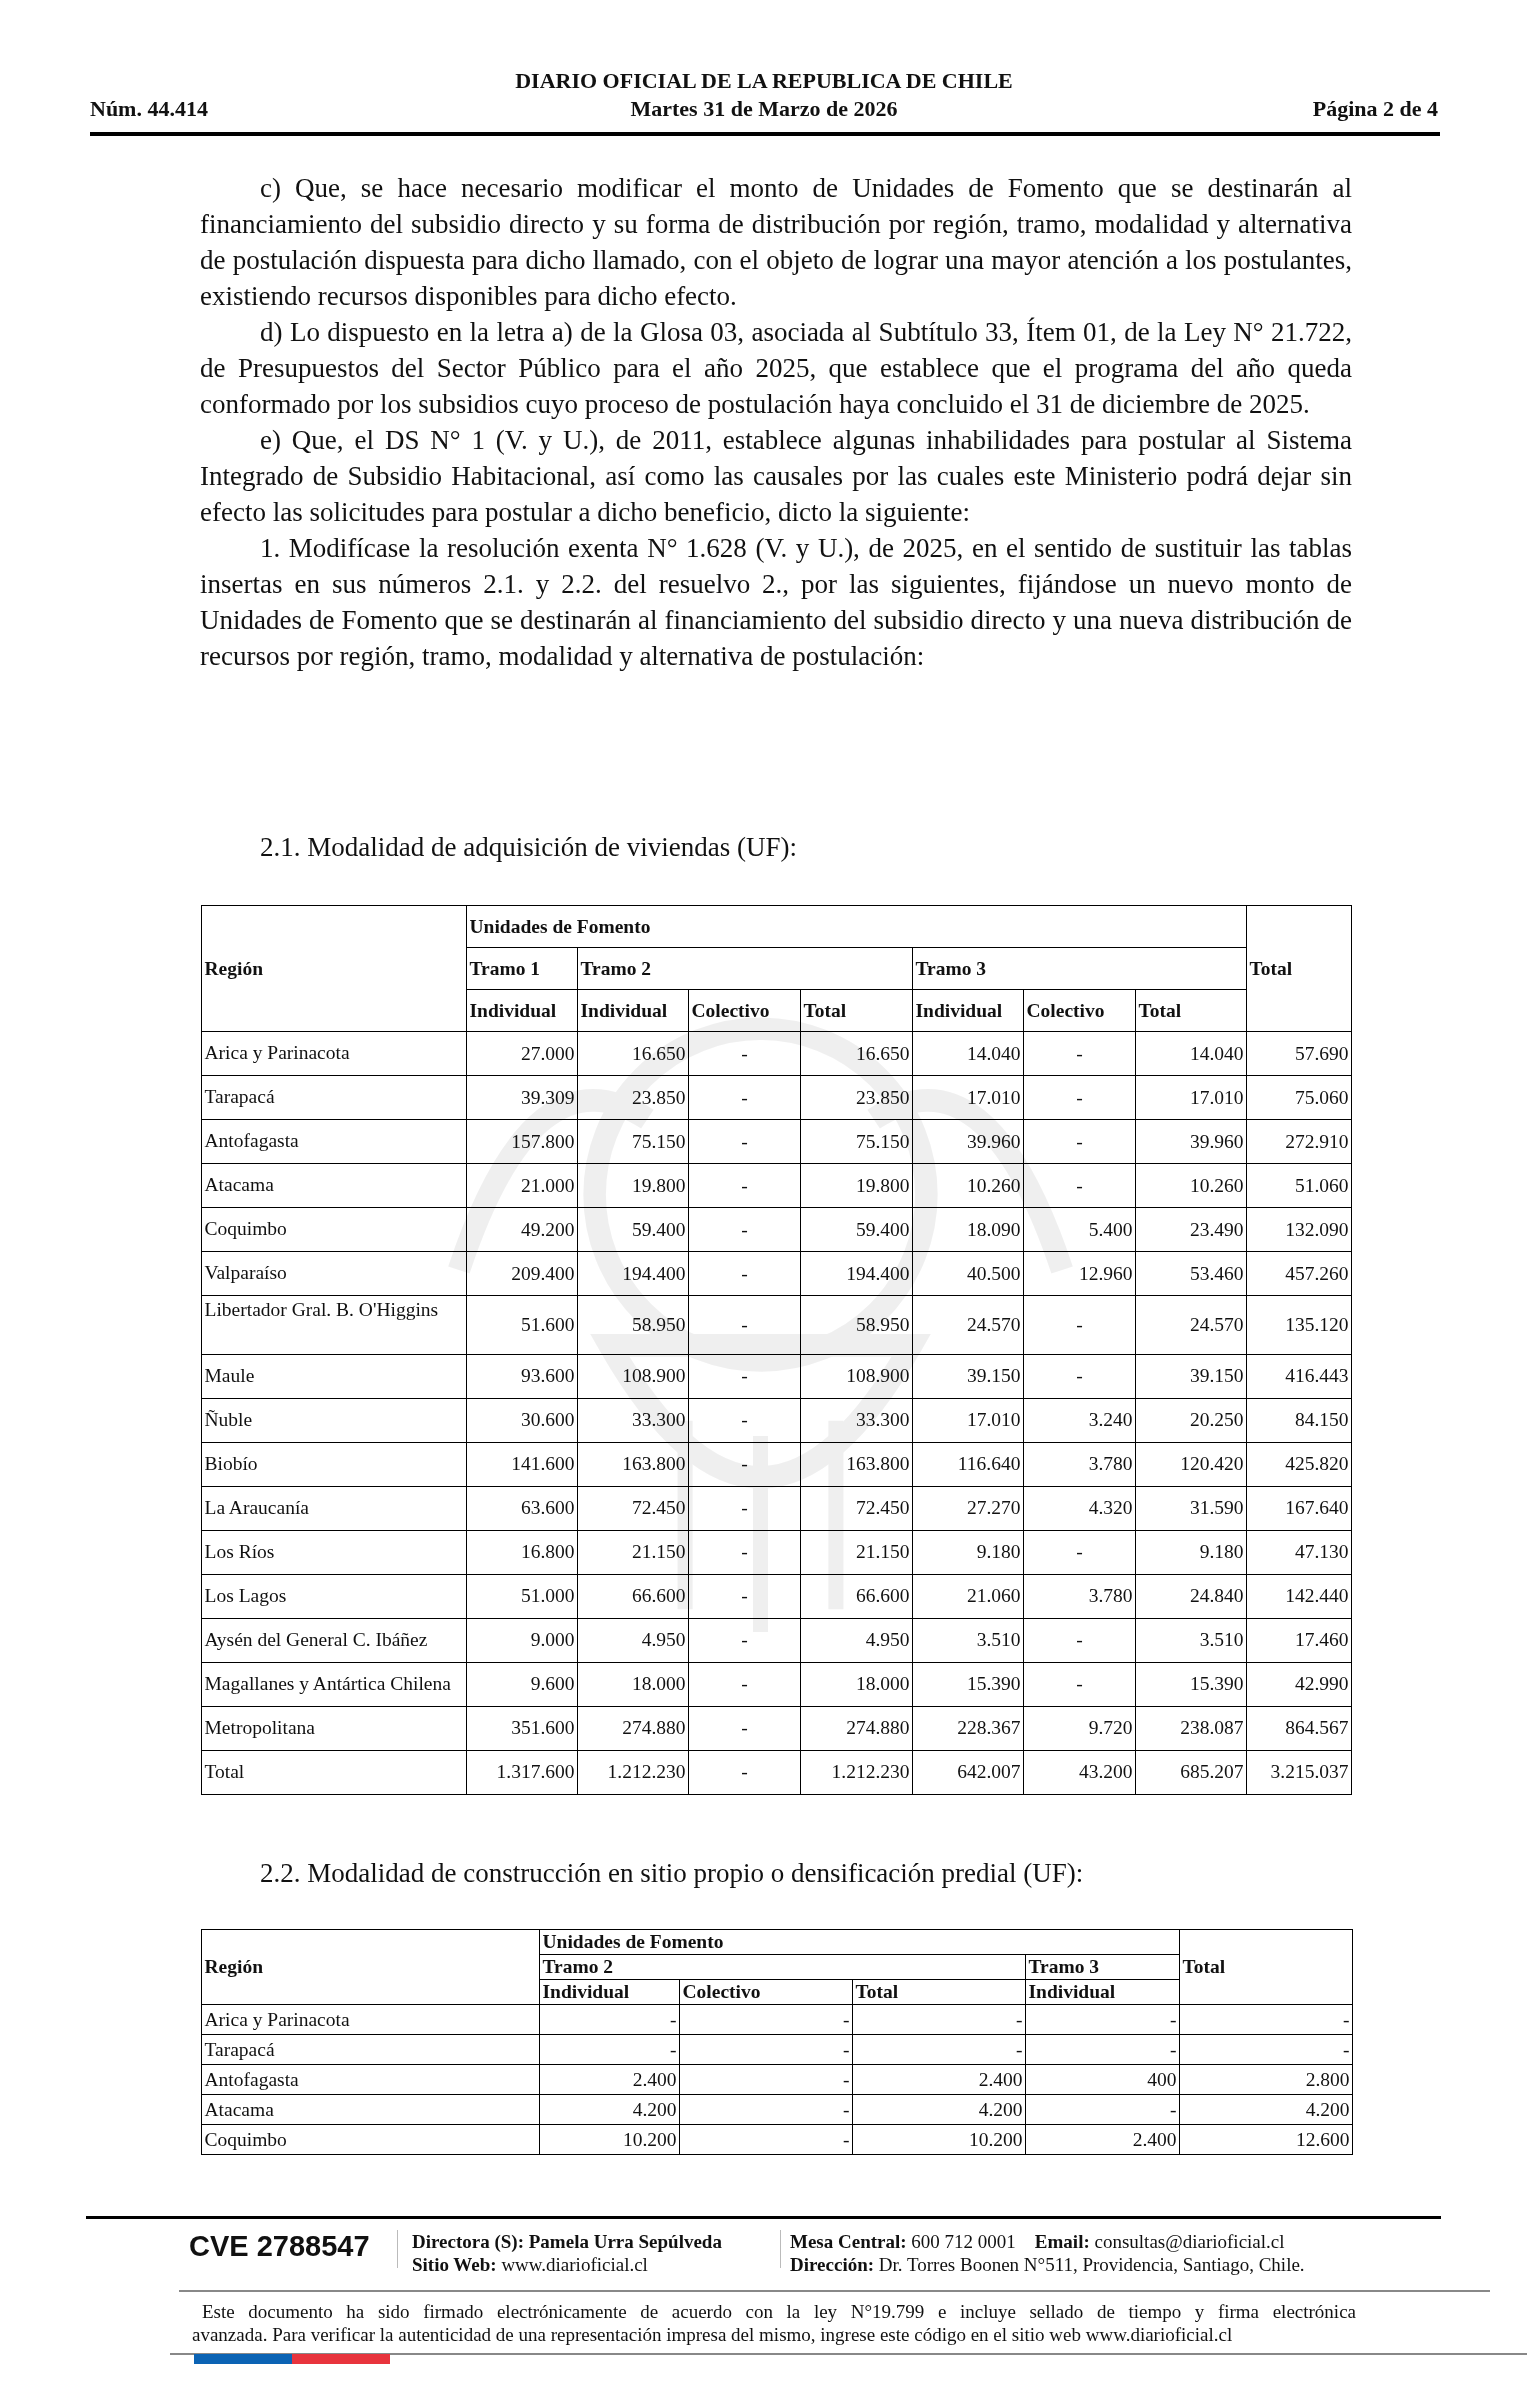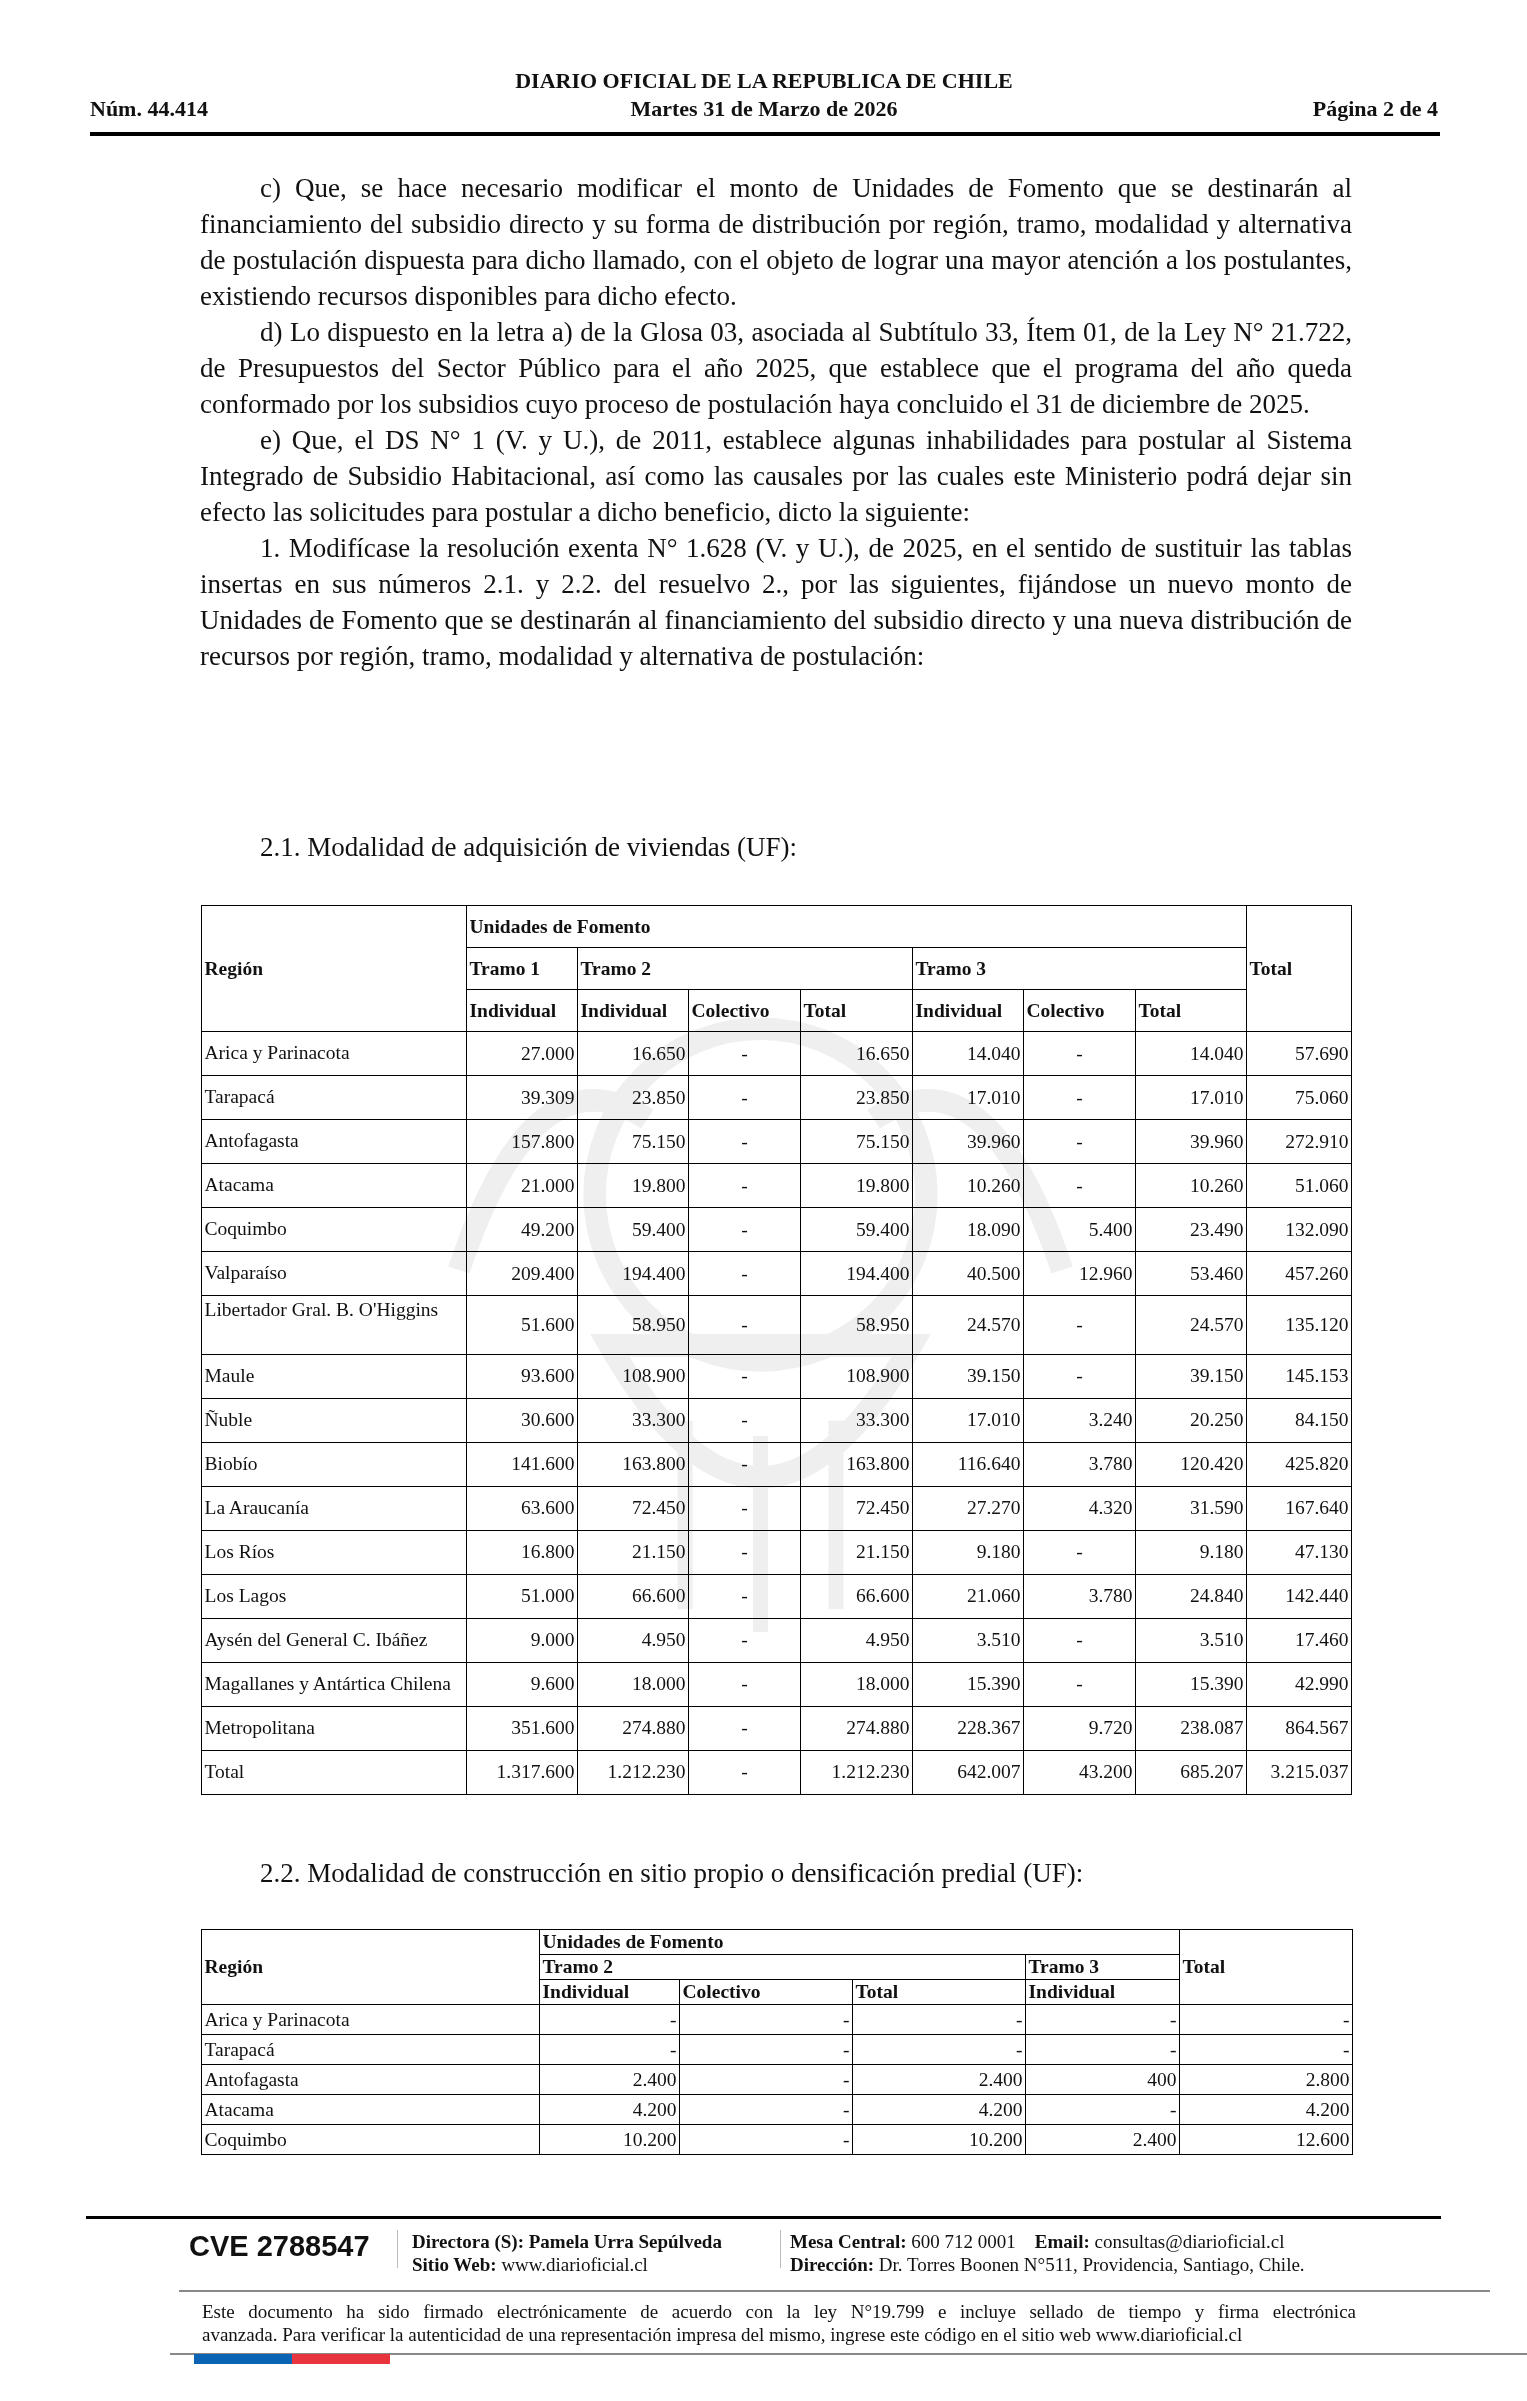--- a/index.html
+++ b/index.html
@@ -41,21 +41,21 @@
   .ft-rule1 { left:86px; width:1355px; top:2216px; height:3.1px; background:#000; }
   .ft-cve { left:189px; top:2230px; font-family:"Liberation Sans", "DejaVu Sans", sans-serif; font-weight:bold; font-size:29px; }
   .ft-sep1 { left:397px; top:2230px; width:1.3px; height:38px; background:#bbb; }
   .ft-sep2 { left:780px; top:2230px; width:1.3px; height:38px; background:#bbb; }
   .ft-col { font-size:19px; line-height:23px; }
   .ft-col b { font-weight:bold; }
   .ft-c1 { left:412px; top:2230px; }
   .ft-c2 { left:790px; top:2230px; }
   .ft-rule2 { left:179px; width:1311px; top:2290px; height:1.9px; background:#888; }
   .ft-legal { left:202px; width:1154px; top:2300px; font-size:19px; line-height:23px; text-align:justify; text-align-last:justify; }
-  .ft-legal2 { left:202px; width:1154px; top:2323px; font-size:19px; line-height:23px; }
+  .ft-legal2 { left:192px; width:1154px; top:2323px; font-size:19px; line-height:23px; }
   .ft-rule3 { left:170px; width:1358px; top:2353px; height:1.9px; background:#888; }
   .flag-blue { left:194px; top:2354px; width:98px; height:10px; }
   .flag-red { left:292px; top:2354px; width:98px; height:10px; }
 </style>
 </head>
 <body>
 
 <div class="abs hdr-title">DIARIO OFICIAL DE LA REPUBLICA DE CHILE</div>
 <div class="abs hdr-num">Núm. 44.414</div>
 <div class="abs hdr-date">Martes 31 de Marzo de 2026</div>
@@ -191,21 +191,21 @@
       </tr>
       <tr>
         <td class="reg">Maule</td>
         <td class="num">93.600</td>
         <td class="num">108.900</td>
         <td class="dash">-</td>
         <td class="num">108.900</td>
         <td class="num">39.150</td>
         <td class="dash">-</td>
         <td class="num">39.150</td>
-        <td class="num">145.153</td>
+        <td class="num">416.443</td>
       </tr>
       <tr>
         <td class="reg">Ñuble</td>
         <td class="num">30.600</td>
         <td class="num">33.300</td>
         <td class="dash">-</td>
         <td class="num">33.300</td>
         <td class="num">17.010</td>
         <td class="num">3.240</td>
         <td class="num">20.250</td>

